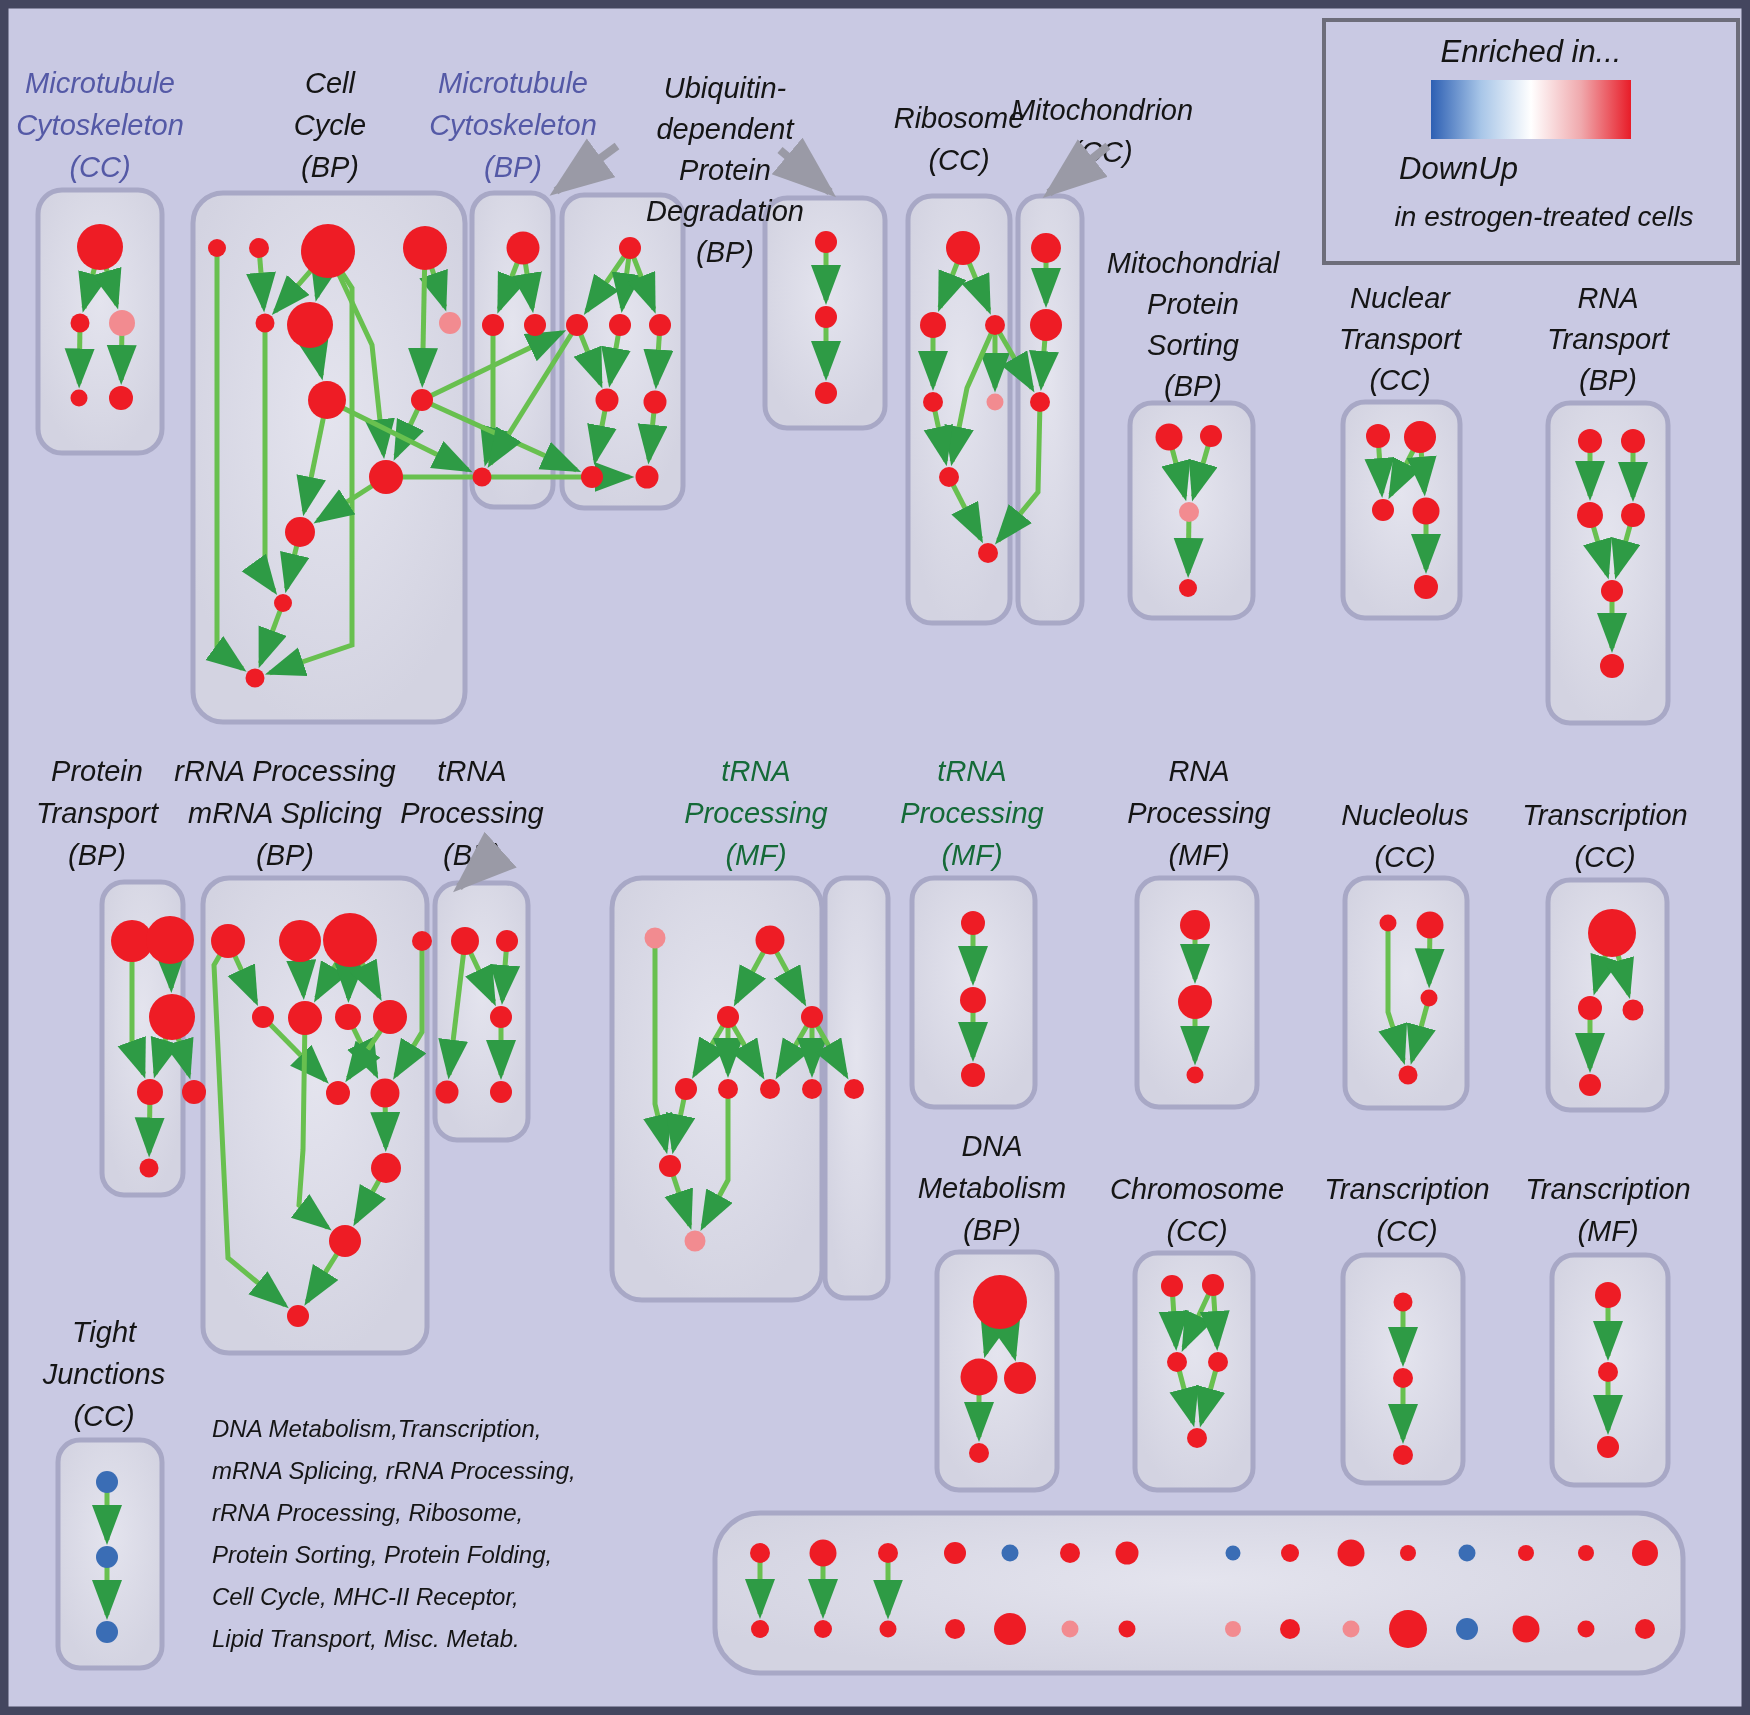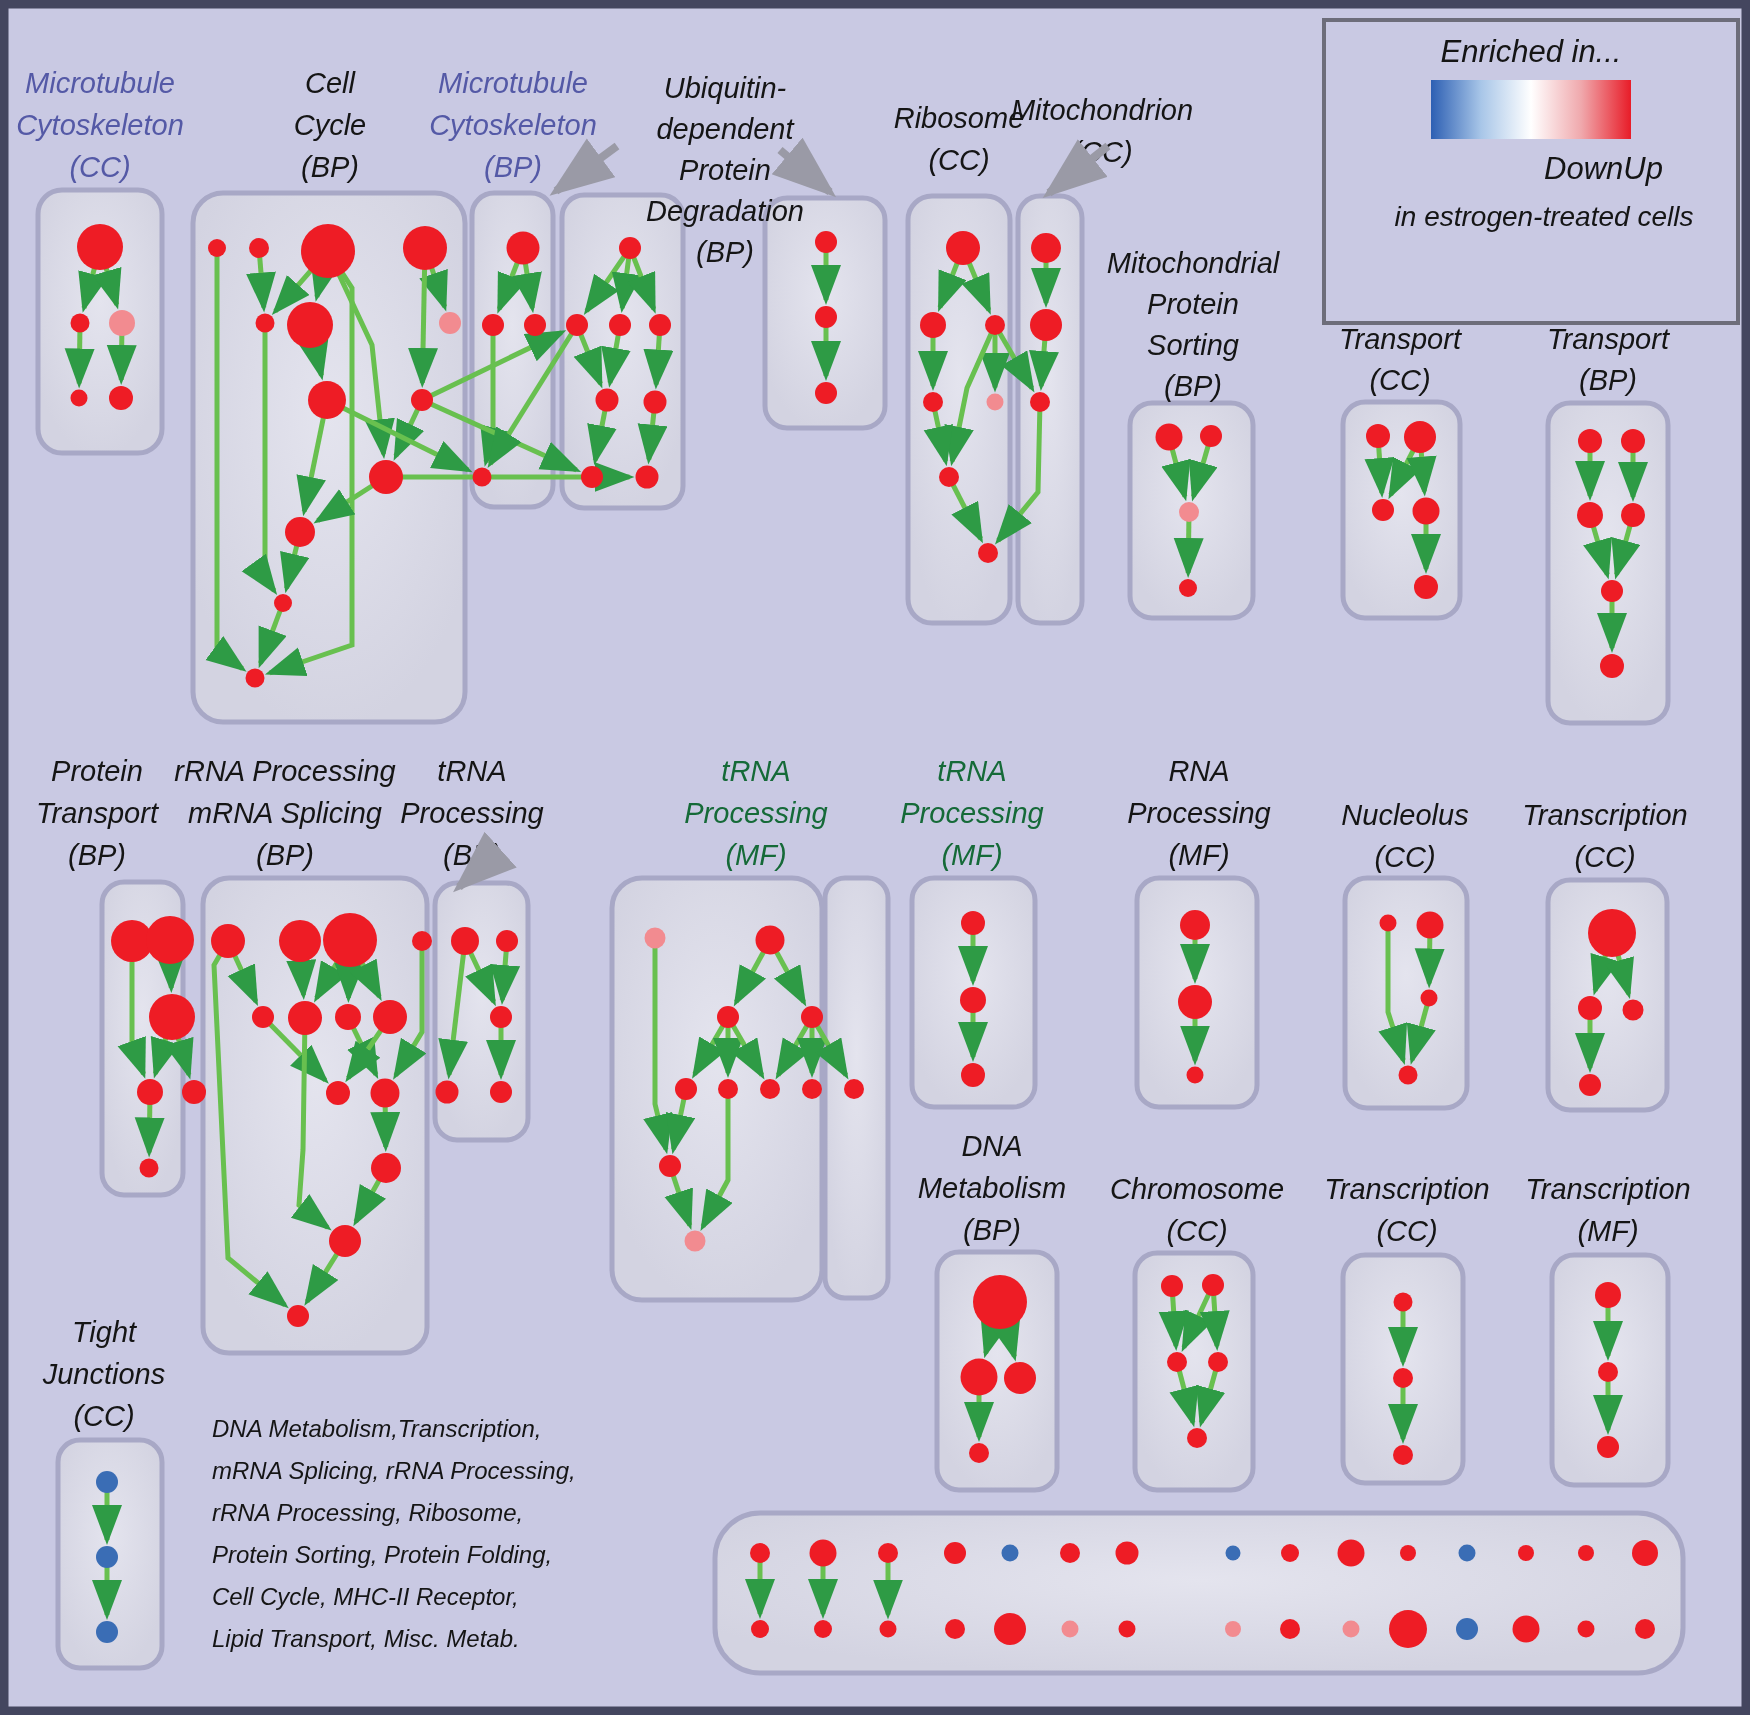--- a/index.html
+++ b/index.html
@@ -1,23 +1,23 @@
 <!DOCTYPE html>
 <html><head>
 <meta charset="utf-8">
 <style>
   html,body{margin:0;padding:0;background:#9aa0b8;}
   .figure{position:relative;width:1750px;height:1715px;background:#c9c9e3;overflow:hidden;
           font-family:"Liberation Sans", sans-serif;font-style:italic;}
   .figure svg{position:absolute;left:0;top:0;}
-  .legend{position:absolute;left:1322px;top:18px;width:418px;height:307px;box-sizing:border-box;
+  .legend{position:absolute;left:1322px;top:18px;width:418px;height:247px;box-sizing:border-box;
           border:4px solid #6d6d7a;background:#c9c9e3;text-align:center;color:#151515;}
   .legend-title{font-size:31px;margin-top:12px;}
   .legend-bar{width:200px;height:59px;margin:10px auto 6px auto;}
-  .legend-downup{width:264px;margin:12px auto;display:flex;justify-content:flex-end;font-size:31px;}
+  .legend-downup{width:264px;margin:12px auto;display:flex;justify-content:flex-start;font-size:31px;}
   .legend-sub{font-size:28px;line-height:35px;margin-left:26px;}
   .caption{position:absolute;left:212px;top:1408px;color:#151515;font-size:24px;line-height:42px;white-space:nowrap;}
 </style>
 </head>
 <body>
 
 <div class="figure">
   <svg id="canvas" width="1750" height="1715" viewBox="0 0 1750 1715" xmlns="http://www.w3.org/2000/svg">
       <defs>
         <radialGradient id="boxg" cx="50%" cy="42%" r="85%">

